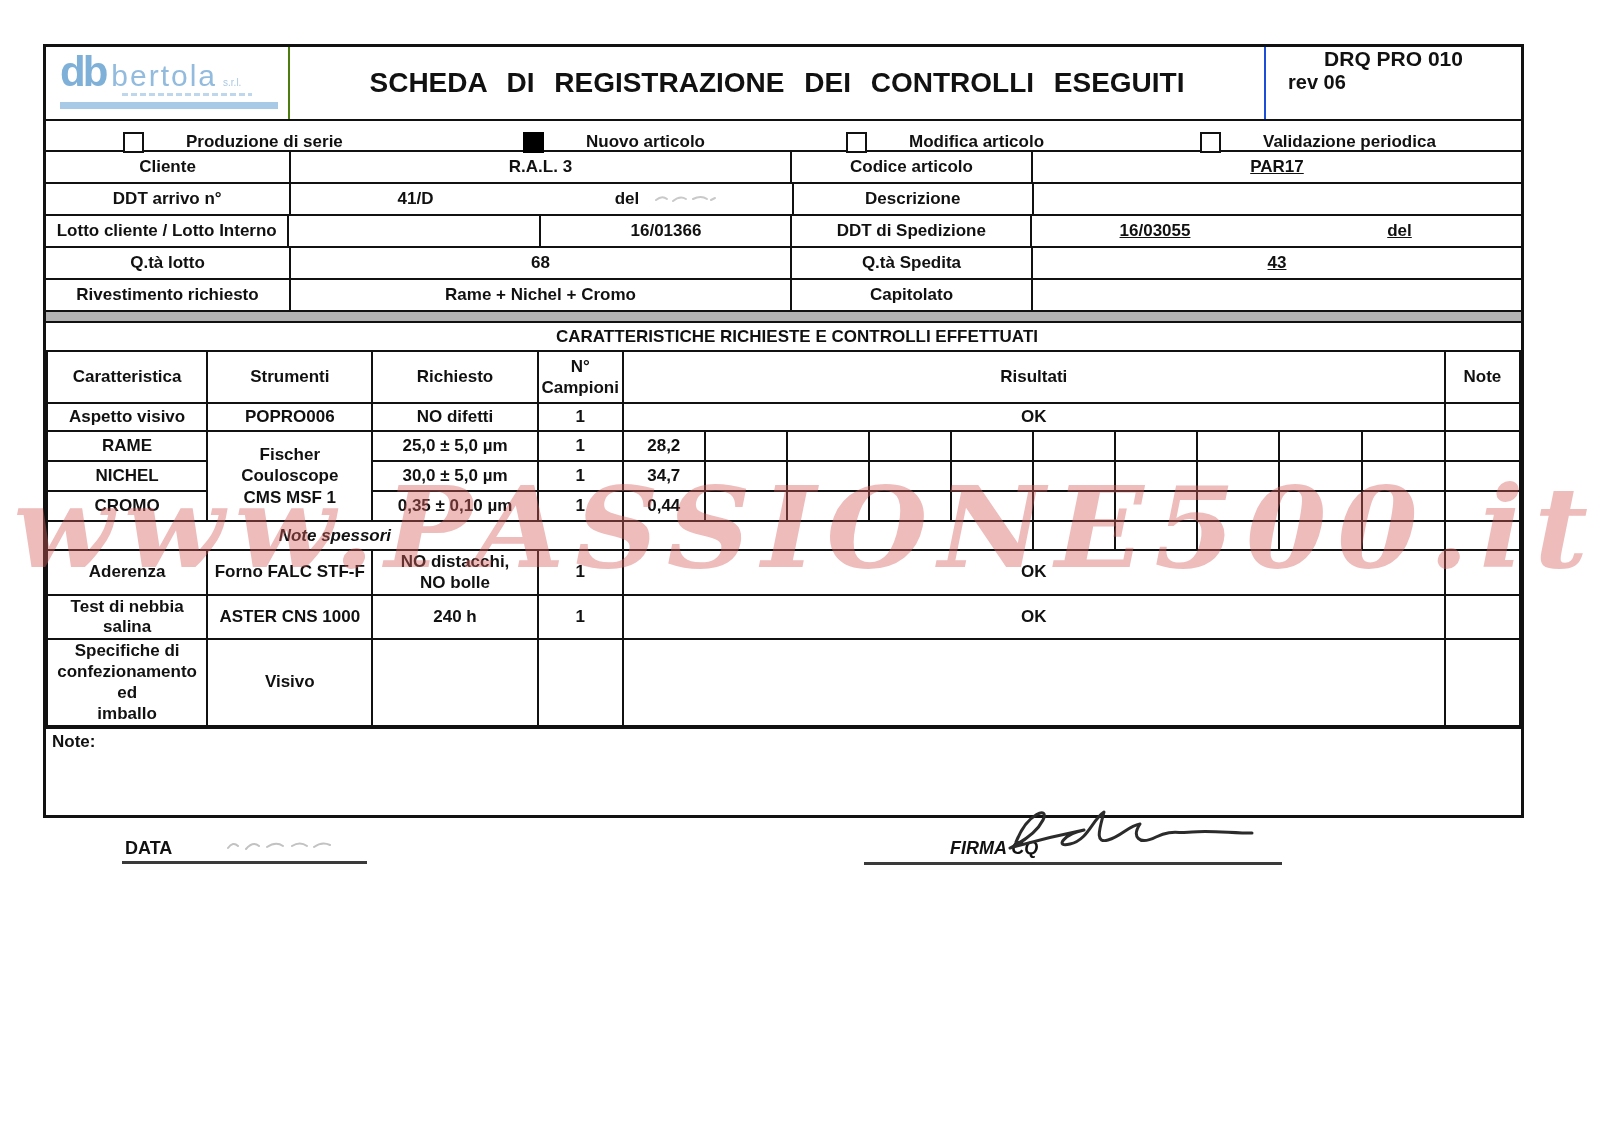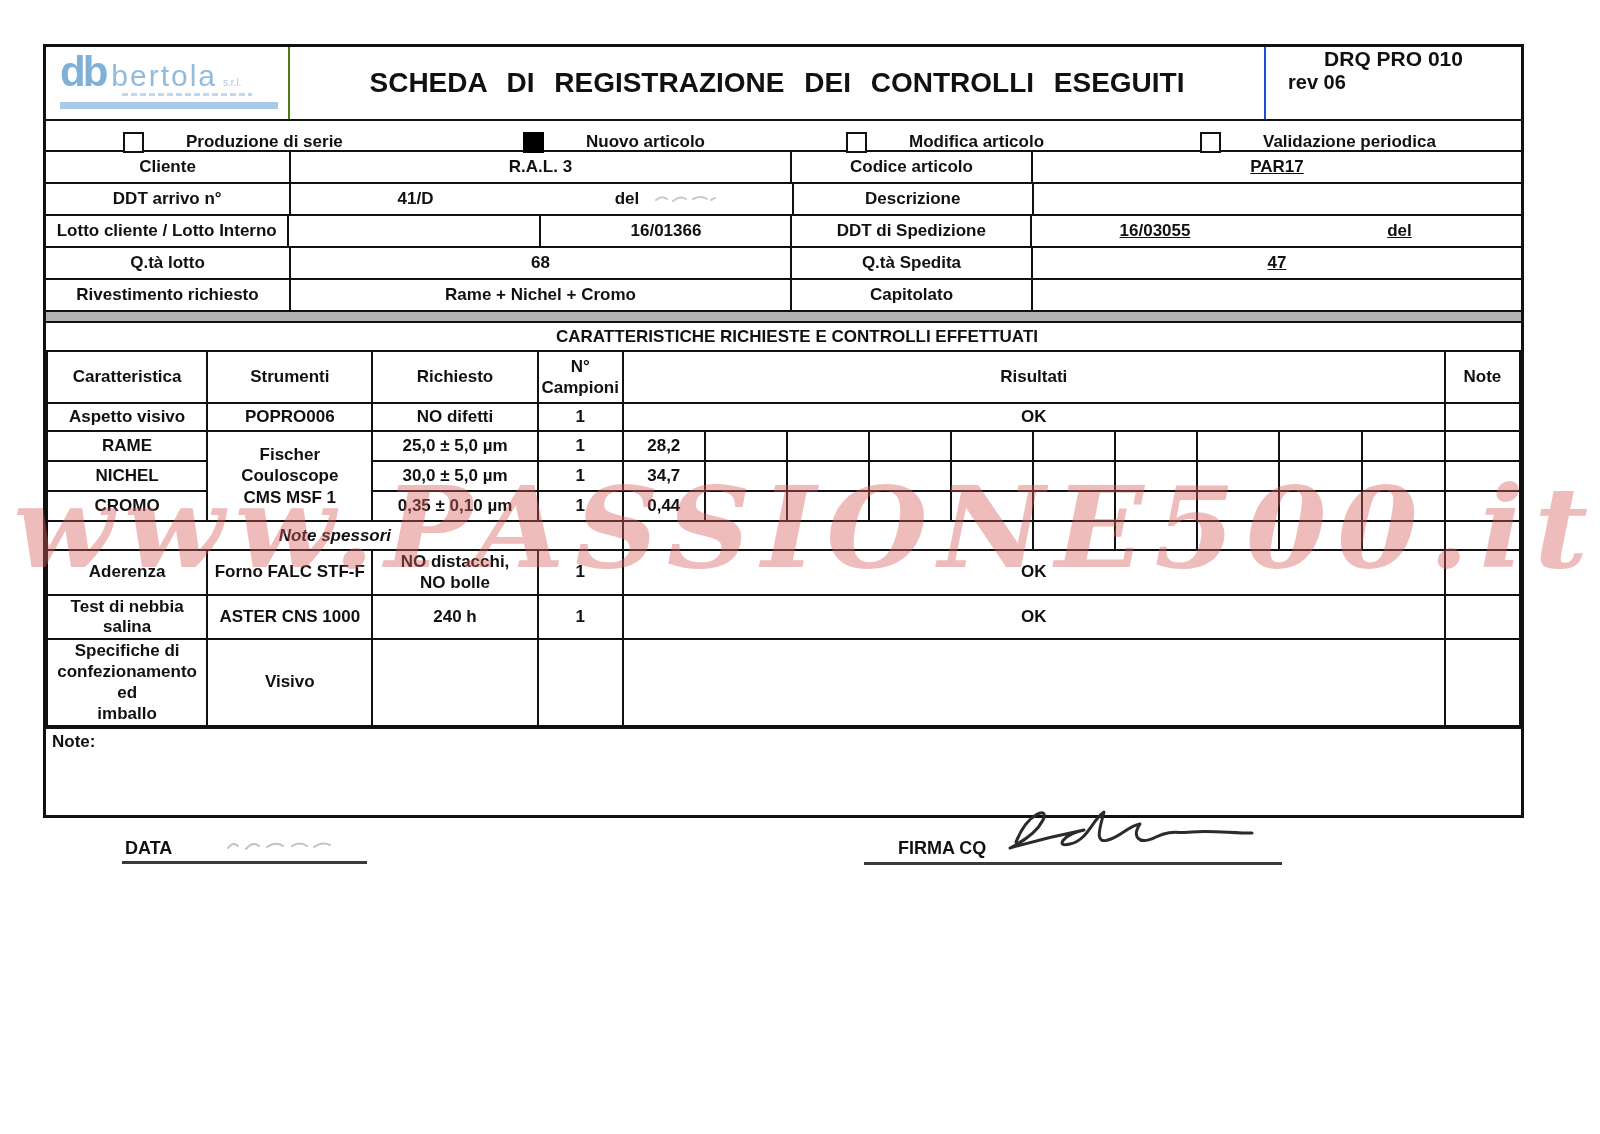--- a/index.html
+++ b/index.html
@@ -74,21 +74,21 @@
   tr.tr-ad { height: 35px; } tr.tr-nb { height: 44px; } tr.tr-sp { height: 76px; }
   td.italic { font-style: italic; }
 
   
   .notesarea { border-top: 2px solid #111; height: 88px; padding: 3px 6px;
     font-weight: bold; font-size: 17px; text-align: left; }
 
   
   .f-label { position: absolute; font-weight: bold; font-size: 18px; }
   .lbl-data { left: 125px; top: 838px; }
-  .lbl-firma { left: 898px; top: 838px; }
+  .lbl-firma { left: 950px; top: 838px; font-style: italic; }
   .uline { position: absolute; border-top: 3px solid #3a3a3a; }
   .ul-data { left: 122px; top: 861px; width: 245px; }
   .ul-firma { left: 864px; top: 862px; width: 418px; }
   .sig { position: absolute; left: 1000px; top: 802px; }
   .data-smudge { position: absolute; left: 222px; top: 836px; }
 
   
   .watermark {
     position: absolute; left: 43px; top: 462px; width: 1481px;
     text-align: center;
@@ -175,21 +175,21 @@
       <div class="ic w492 split">
         <div class="half" style="width:246px">16/03055</div>
         <div class="half" style="width:243px">del</div>
       </div>
     </div>
 
     <div class="ir">
       <div class="ic w244">Q.tà lotto</div>
       <div class="ic w503">68</div>
       <div class="ic w242">Q.tà Spedita</div>
-      <div class="ic w492">47</div>
+      <div class="ic w492">43</div>
     </div>
 
     <div class="ir">
       <div class="ic w244">Rivestimento richiesto</div>
       <div class="ic w503">Rame + Nichel + Cromo</div>
       <div class="ic w242">Capitolato</div>
       <div class="ic w492"></div>
     </div>
 
     <div class="graybar"></div>

